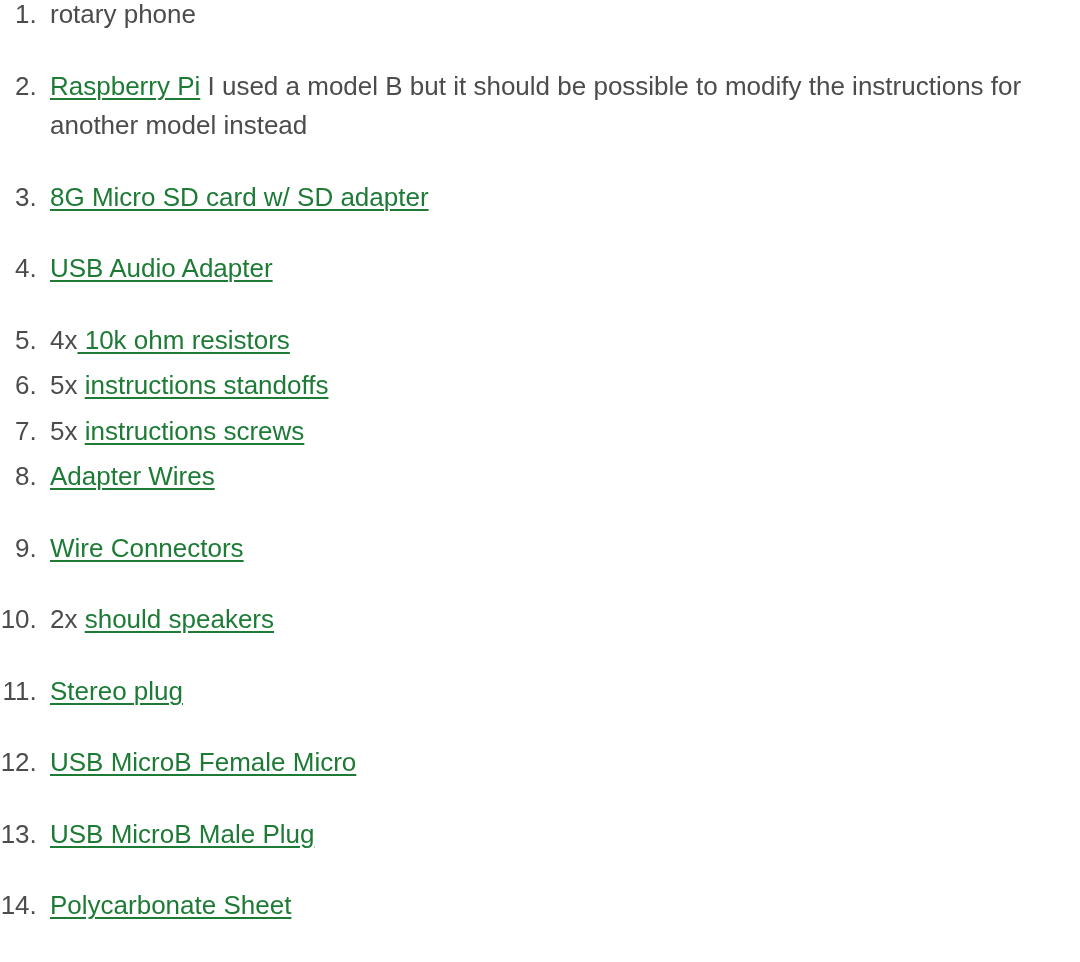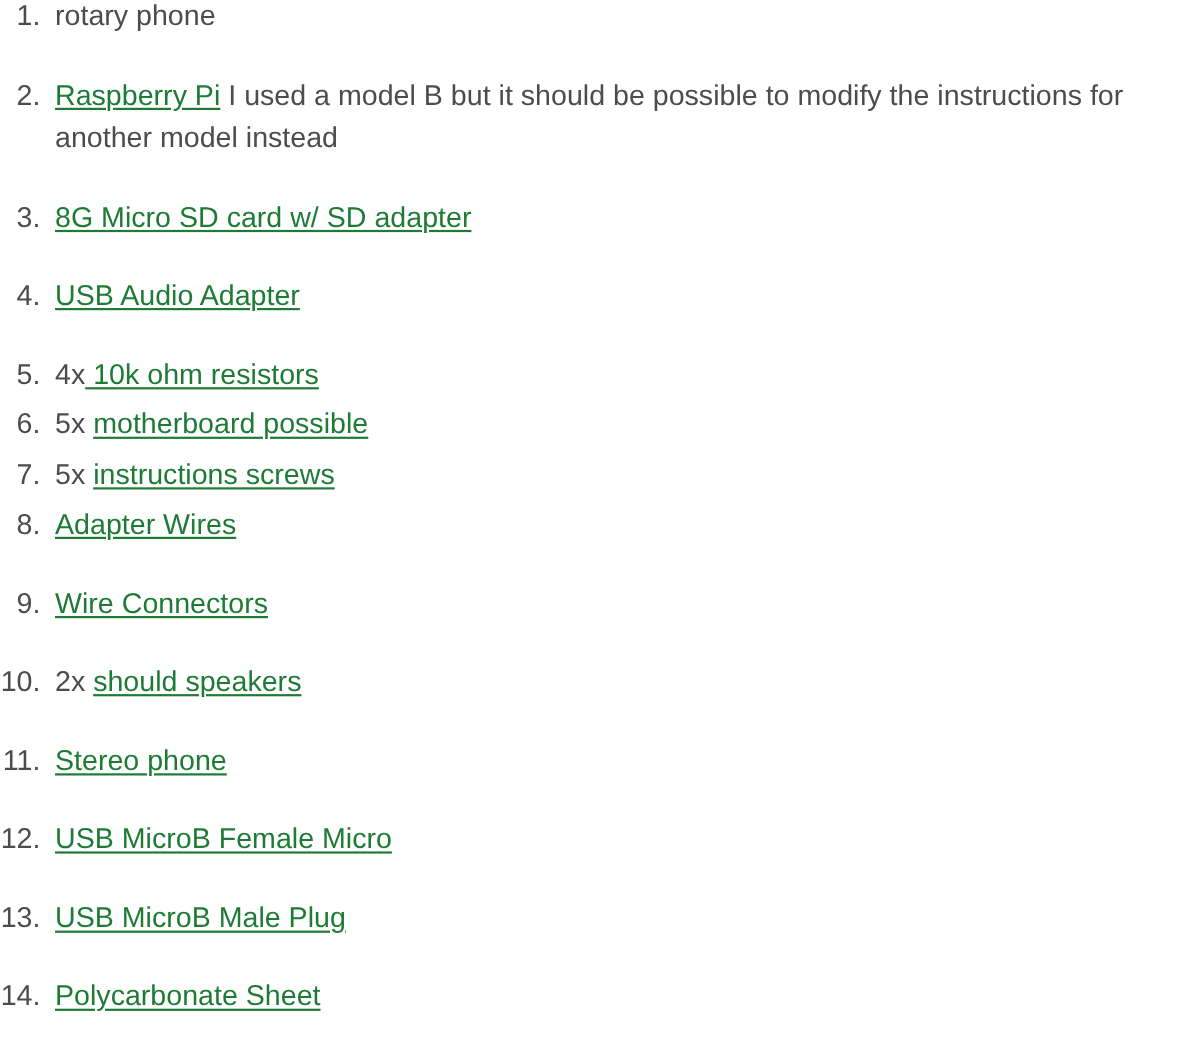--- a/index.html
+++ b/index.html
@@ -63,22 +63,22 @@
 </style>
 </head>
 <body>
 
 <ol id="parts-list">
     <li><span class="li-text">rotary phone</span></li>
     <li><a class="partlink" href="#">Raspberry Pi</a><span class="li-text"> I used a model B but it should be possible to modify the instructions for another model instead</span></li>
     <li><a class="partlink" href="#">8G Micro SD card w/ SD adapter</a></li>
     <li><a class="partlink" href="#">USB Audio Adapter</a></li>
     <li class="tight"><span class="li-text">4x</span><a class="partlink" href="#"> 10k ohm resistors</a></li>
-    <li class="tight"><span class="li-text">5x </span><a class="partlink" href="#">motherboard possible</a></li>
+    <li class="tight"><span class="li-text">5x </span><a class="partlink" href="#">instructions standoffs</a></li>
     <li class="tight"><span class="li-text">5x </span><a class="partlink" href="#">instructions screws</a></li>
     <li><a class="partlink" href="#">Adapter Wires</a></li>
     <li><a class="partlink" href="#">Wire Connectors</a></li>
     <li><span class="li-text">2x </span><a class="partlink" href="#">should speakers</a></li>
-    <li><a class="partlink" href="#">Stereo phone</a></li>
+    <li><a class="partlink" href="#">Stereo plug</a></li>
     <li><a class="partlink" href="#">USB MicroB Female Micro</a></li>
     <li><a class="partlink" href="#">USB MicroB Male Plug</a></li>
     <li><a class="partlink" href="#">Polycarbonate Sheet</a></li>
   </ol>
 
 </body></html>

